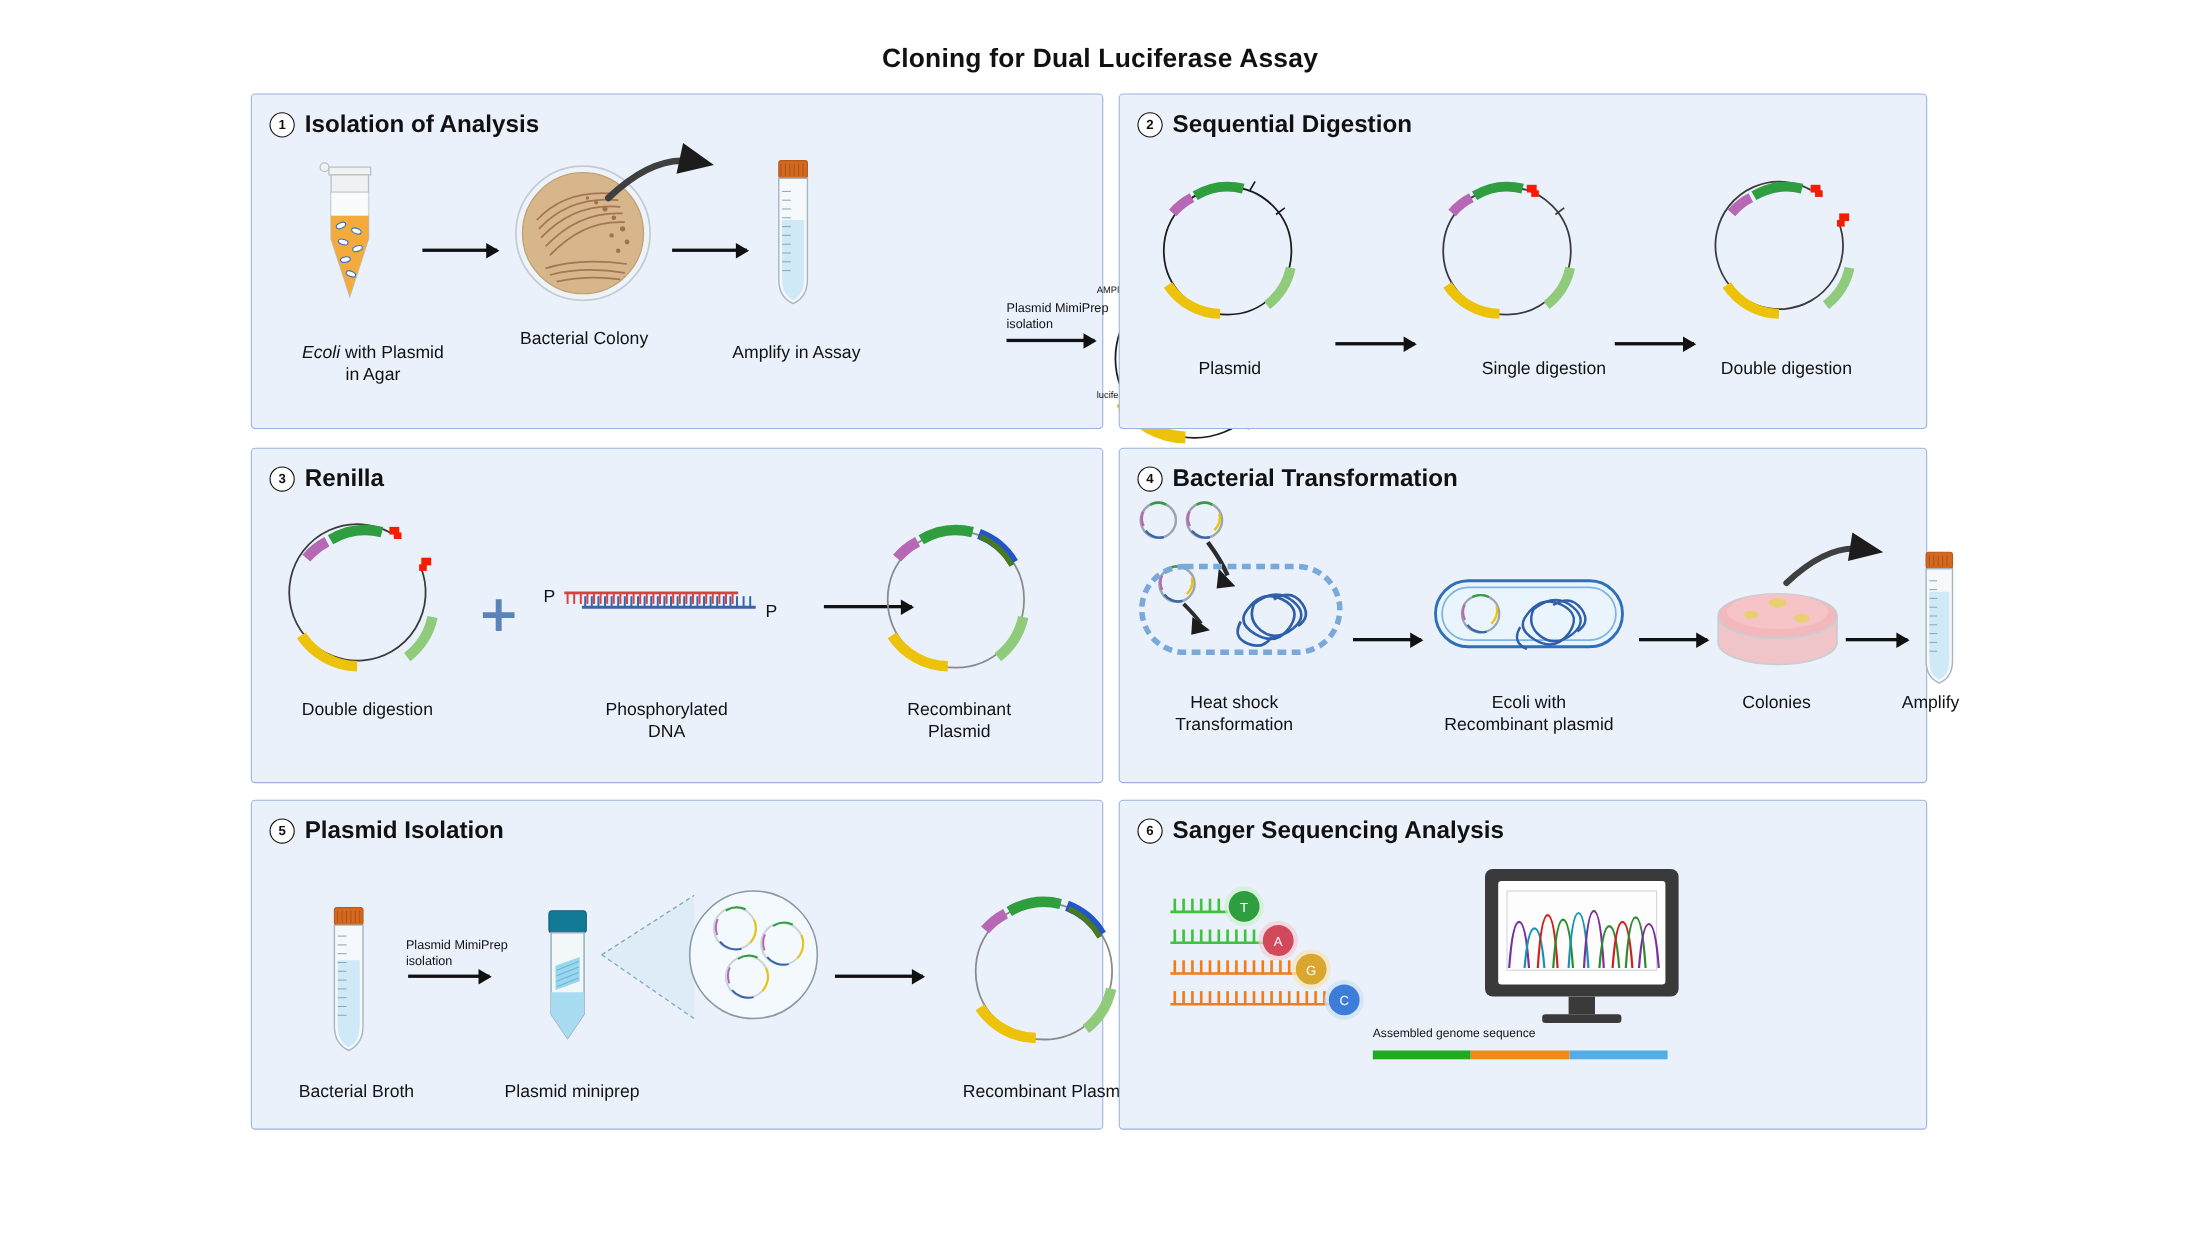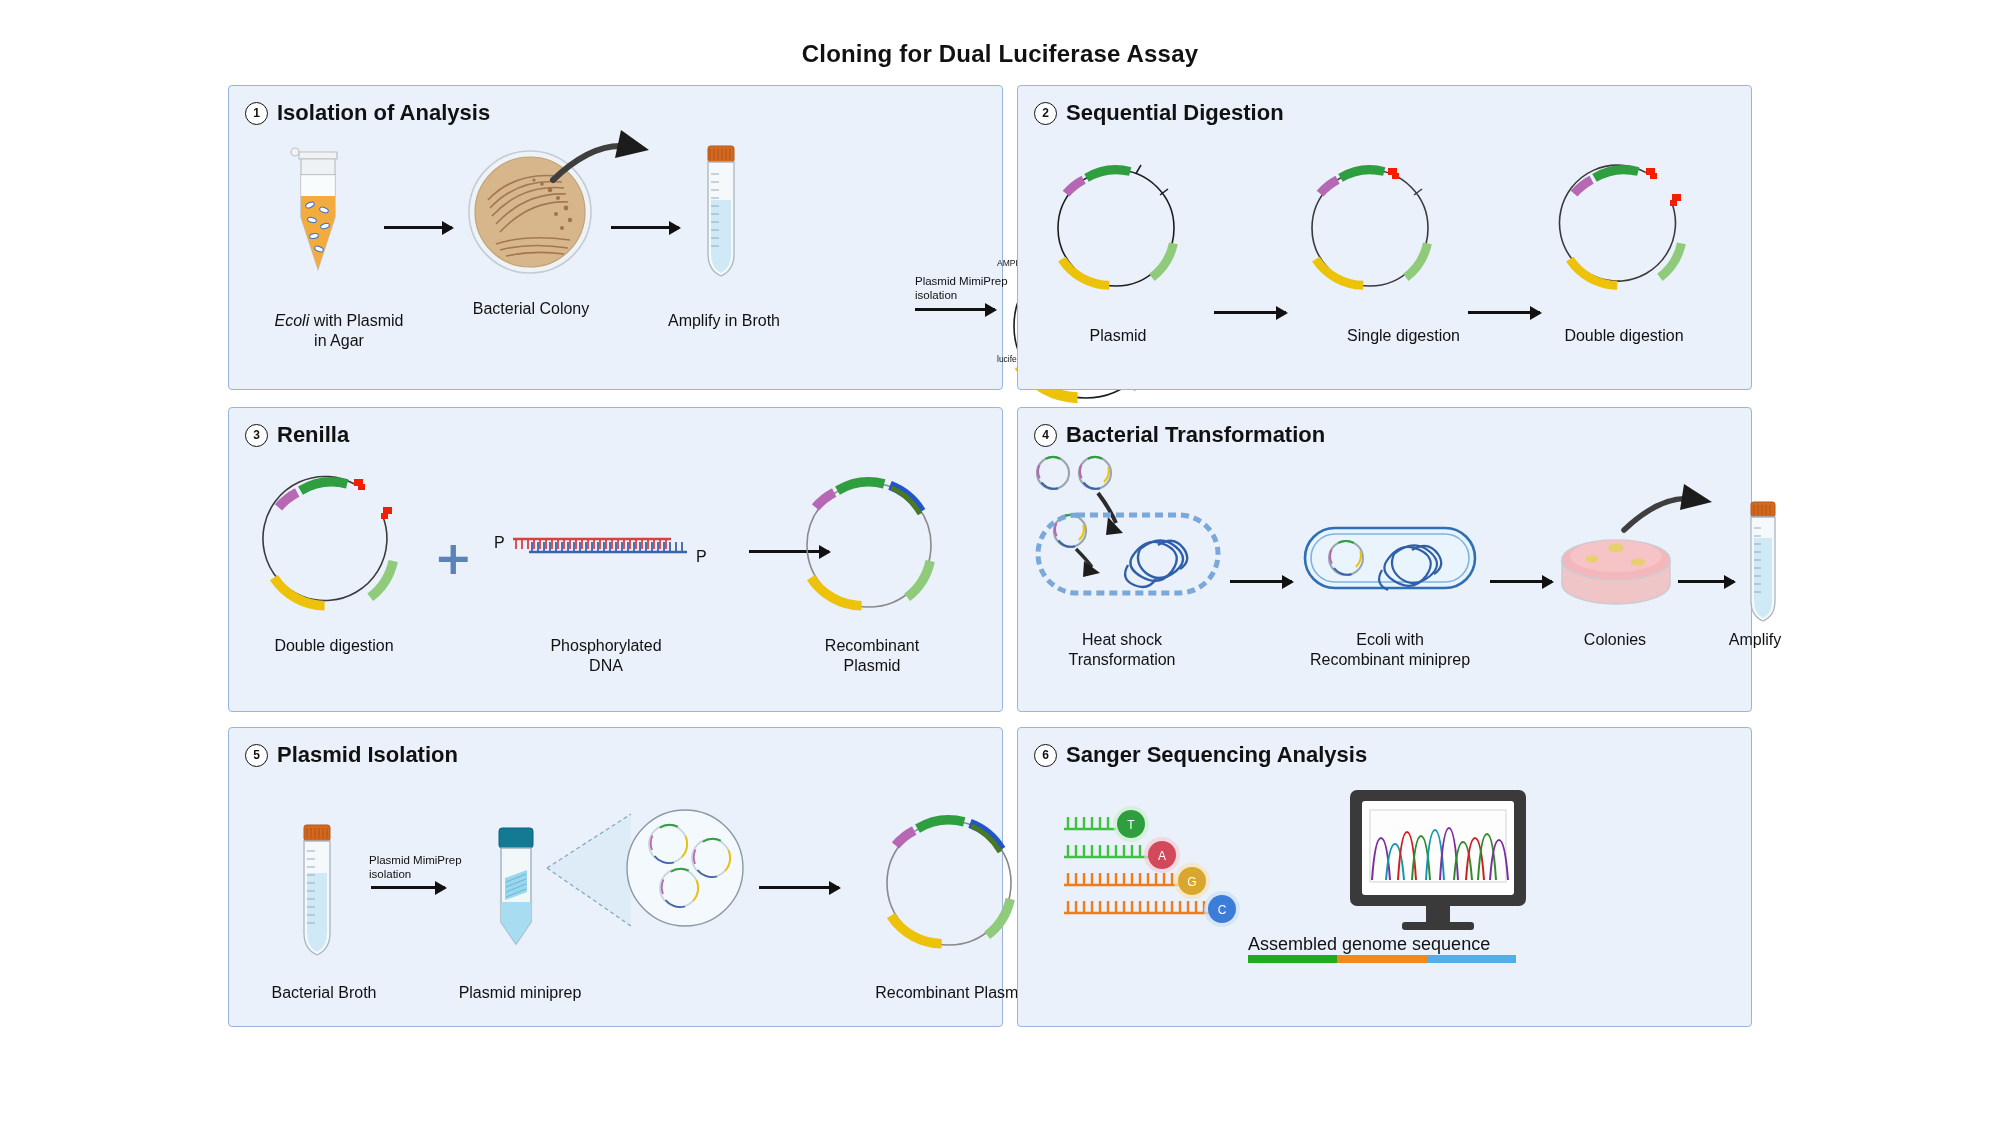--- a/index.html
+++ b/index.html
@@ -154,21 +154,21 @@
   </div>
   <div class="tinylbl" style="left:795px;top:128px;">Origin of replication</div>
   <div class="tinylbl" style="left:900px;top:148px;">Restriction site 1</div>
   <div class="tinylbl" style="left:915px;top:172px;">Restriction site 2</div>
   <div class="tinylbl" style="left:768px;top:172px;">AMPR gene</div>
   <div class="tinylbl" style="left:939px;top:240px;">Renilla</div>
   <div class="tinylbl" style="left:768px;top:268px;">luciferase</div>
 
   <div class="cap" style="left:20px;top:225px;width:180px;"><i>Ecoli</i> with Plasmid<br>in Agar</div>
   <div class="cap" style="left:200px;top:213px;width:204px;">Bacterial Colony</div>
-  <div class="cap" style="left:400px;top:225px;width:190px;">Amplify in Broth</div>
+  <div class="cap" style="left:400px;top:225px;width:190px;">Amplify in Assay</div>
   <div class="cap" style="left:760px;top:225px;width:190px;">Plasmid</div>
 </div>
 
 <div class="panel" style="left:1017px;top:85px;width:735px;height:305px;">
   <div class="phead">
     <div class="pnum">2</div>
     <div class="ptitle">Sequential Digestion</div>
   </div>
 
   <div class="svgwrap" style="left:28px;top:72px;">
@@ -446,21 +446,21 @@
         <line x1="14" y1="76" x2="21" y2="76"></line>
           <line x1="14" y1="84" x2="21" y2="84"></line>
         <line x1="14" y1="92" x2="21" y2="92"></line>
       </g>
     </svg>
   </div>
 
   <div class="cap" style="left:14px;top:222px;width:180px;">Heat shock
 Transformation</div>
   <div class="cap" style="left:280px;top:222px;width:184px;">Ecoli with
-Recombinant miniprep</div>
+Recombinant plasmid</div>
   <div class="cap" style="left:512px;top:222px;width:170px;">Colonies</div>
   <div class="cap" style="left:652px;top:222px;width:170px;">Amplify</div>
 </div>
 
 <div class="panel" style="left:228px;top:727px;width:775px;height:300px;">
   <div class="phead">
     <div class="pnum">5</div>
     <div class="ptitle">Plasmid Isolation</div>
   </div>
 
@@ -661,19 +661,19 @@
         <path d="M106 92 q3 -38 9 -38 q6 0 9 38" stroke="#2e8b2e"></path>
         <path d="M118 92 q3 -42 9 -42 q6 0 9 42" stroke="#cf2020"></path>
         <path d="M130 92 q3 -46 9 -46 q6 0 9 46" stroke="#2e8b2e"></path>
         <path d="M142 92 q3 -40 9 -40 q6 0 9 40" stroke="#7b2fa0"></path>
       </g>
       <rect x="78" y="118" width="24" height="16" fill="#3a3a3a"></rect>
       <rect x="54" y="134" width="72" height="8" rx="3" fill="#3a3a3a"></rect>
     </svg>
   </div>
 
-  <div style="position:absolute;left:230px;top:206px;font-size:18px;color:#111;">Assembled genome sequence</div>
+  <div style="position:absolute;left:230px;top:206px;font-size:11px;color:#111;">Assembled genome sequence</div>
   <div style="position:absolute;left:230px;top:227px;width:268px;height:8px;display:flex;">
     <div style="flex:1;background:#1faa1f;"></div>
     <div style="flex:1;background:#f08a1d;"></div>
     <div style="flex:1;background:#52aee6;"></div>
   </div>
 </div>
 
 </body></html>

